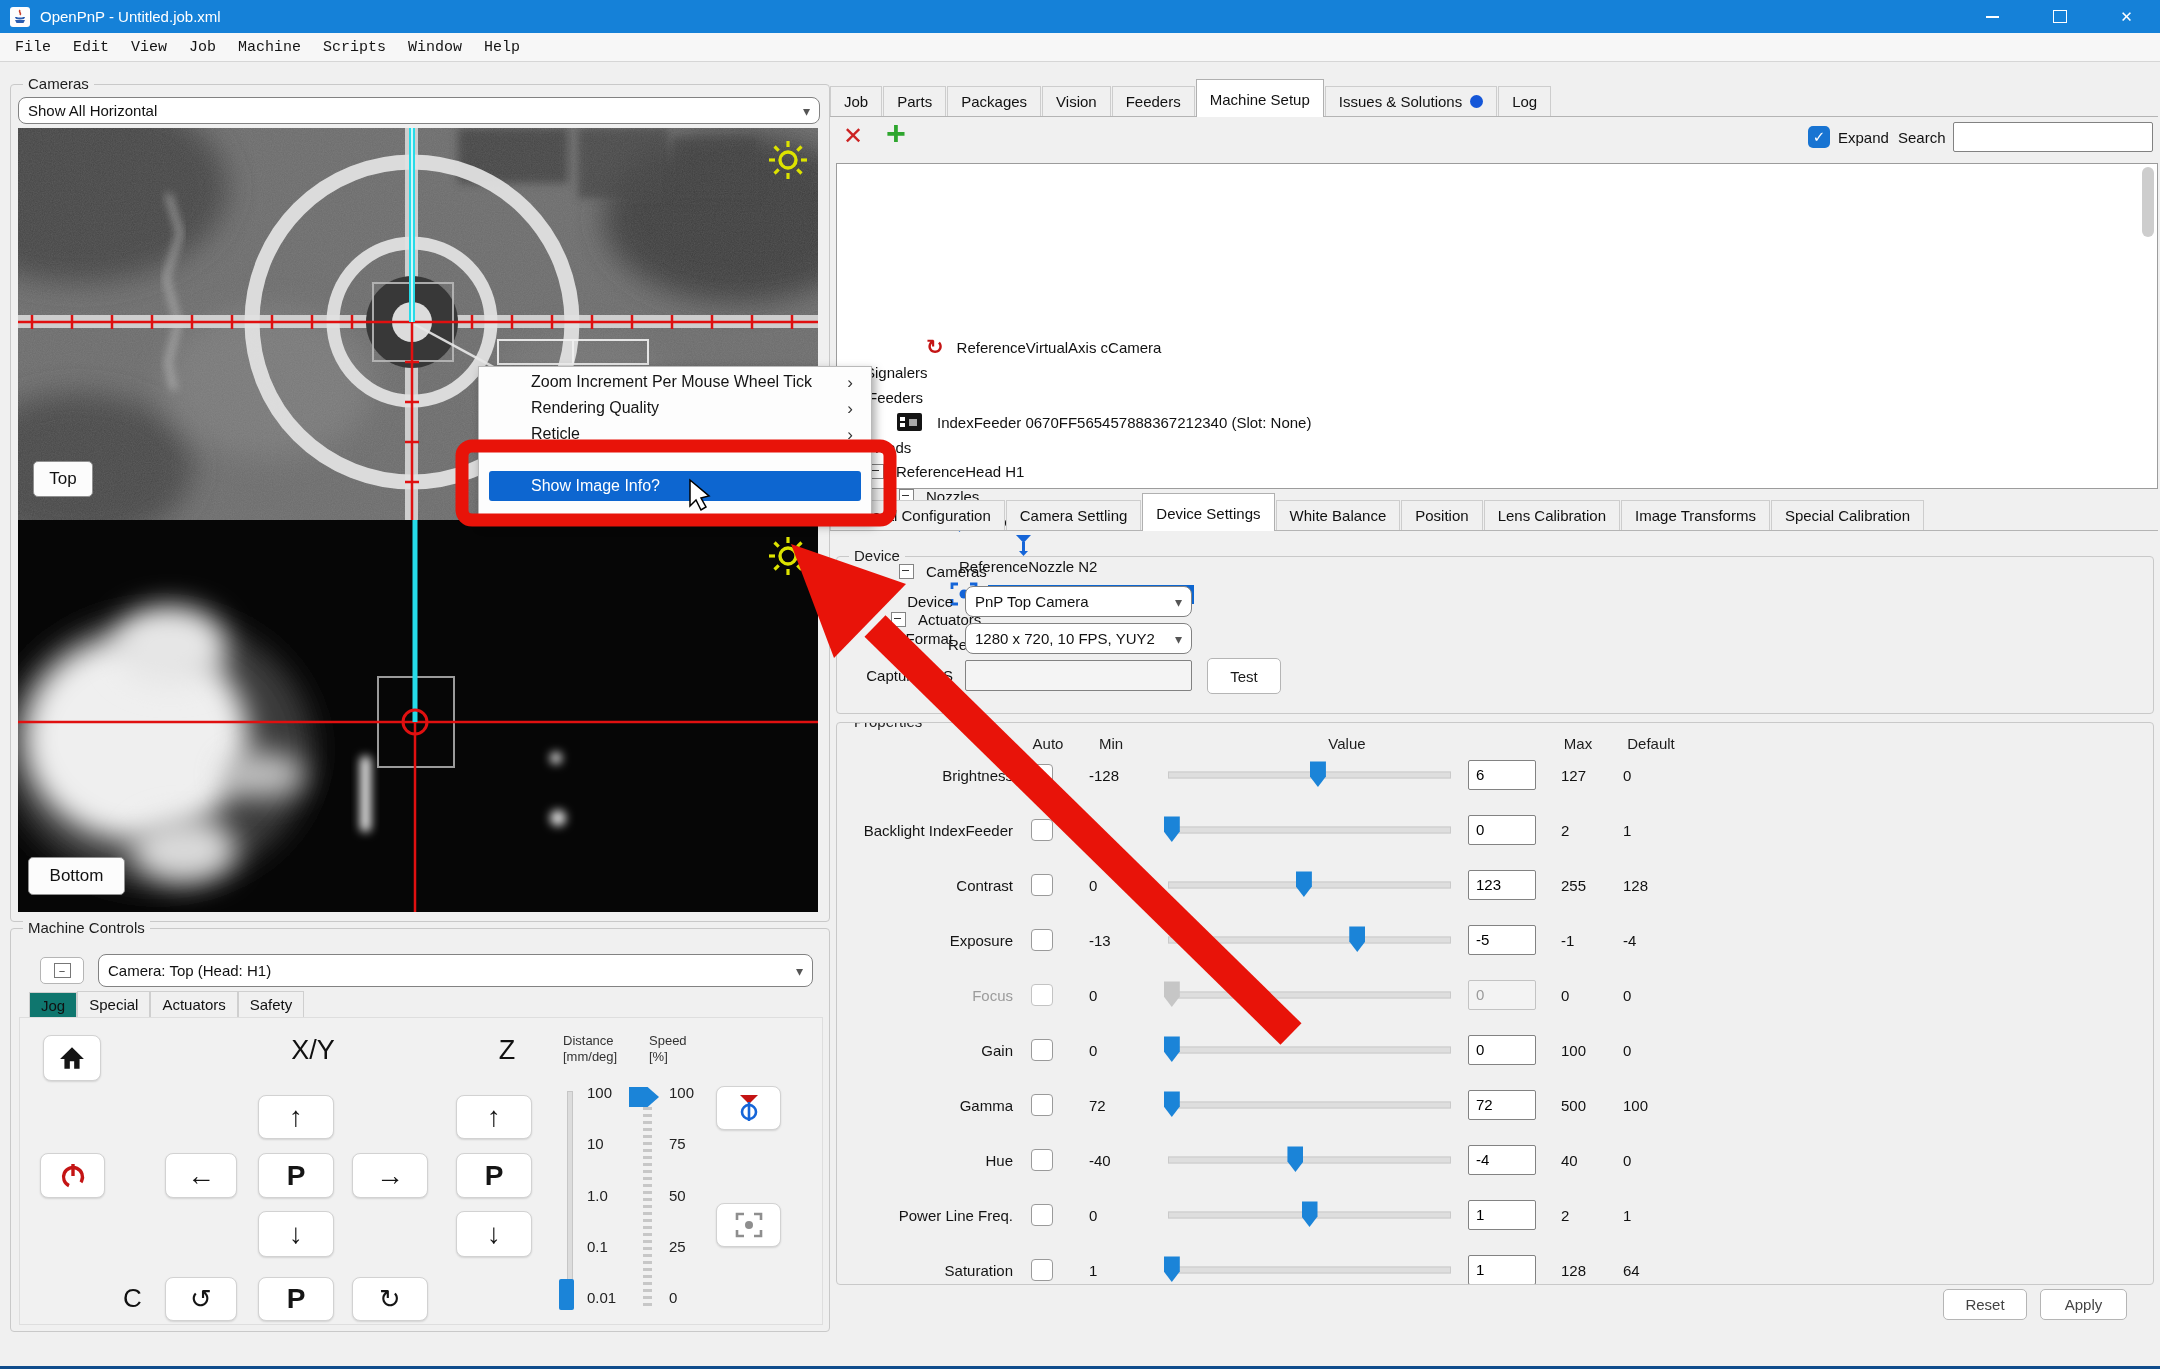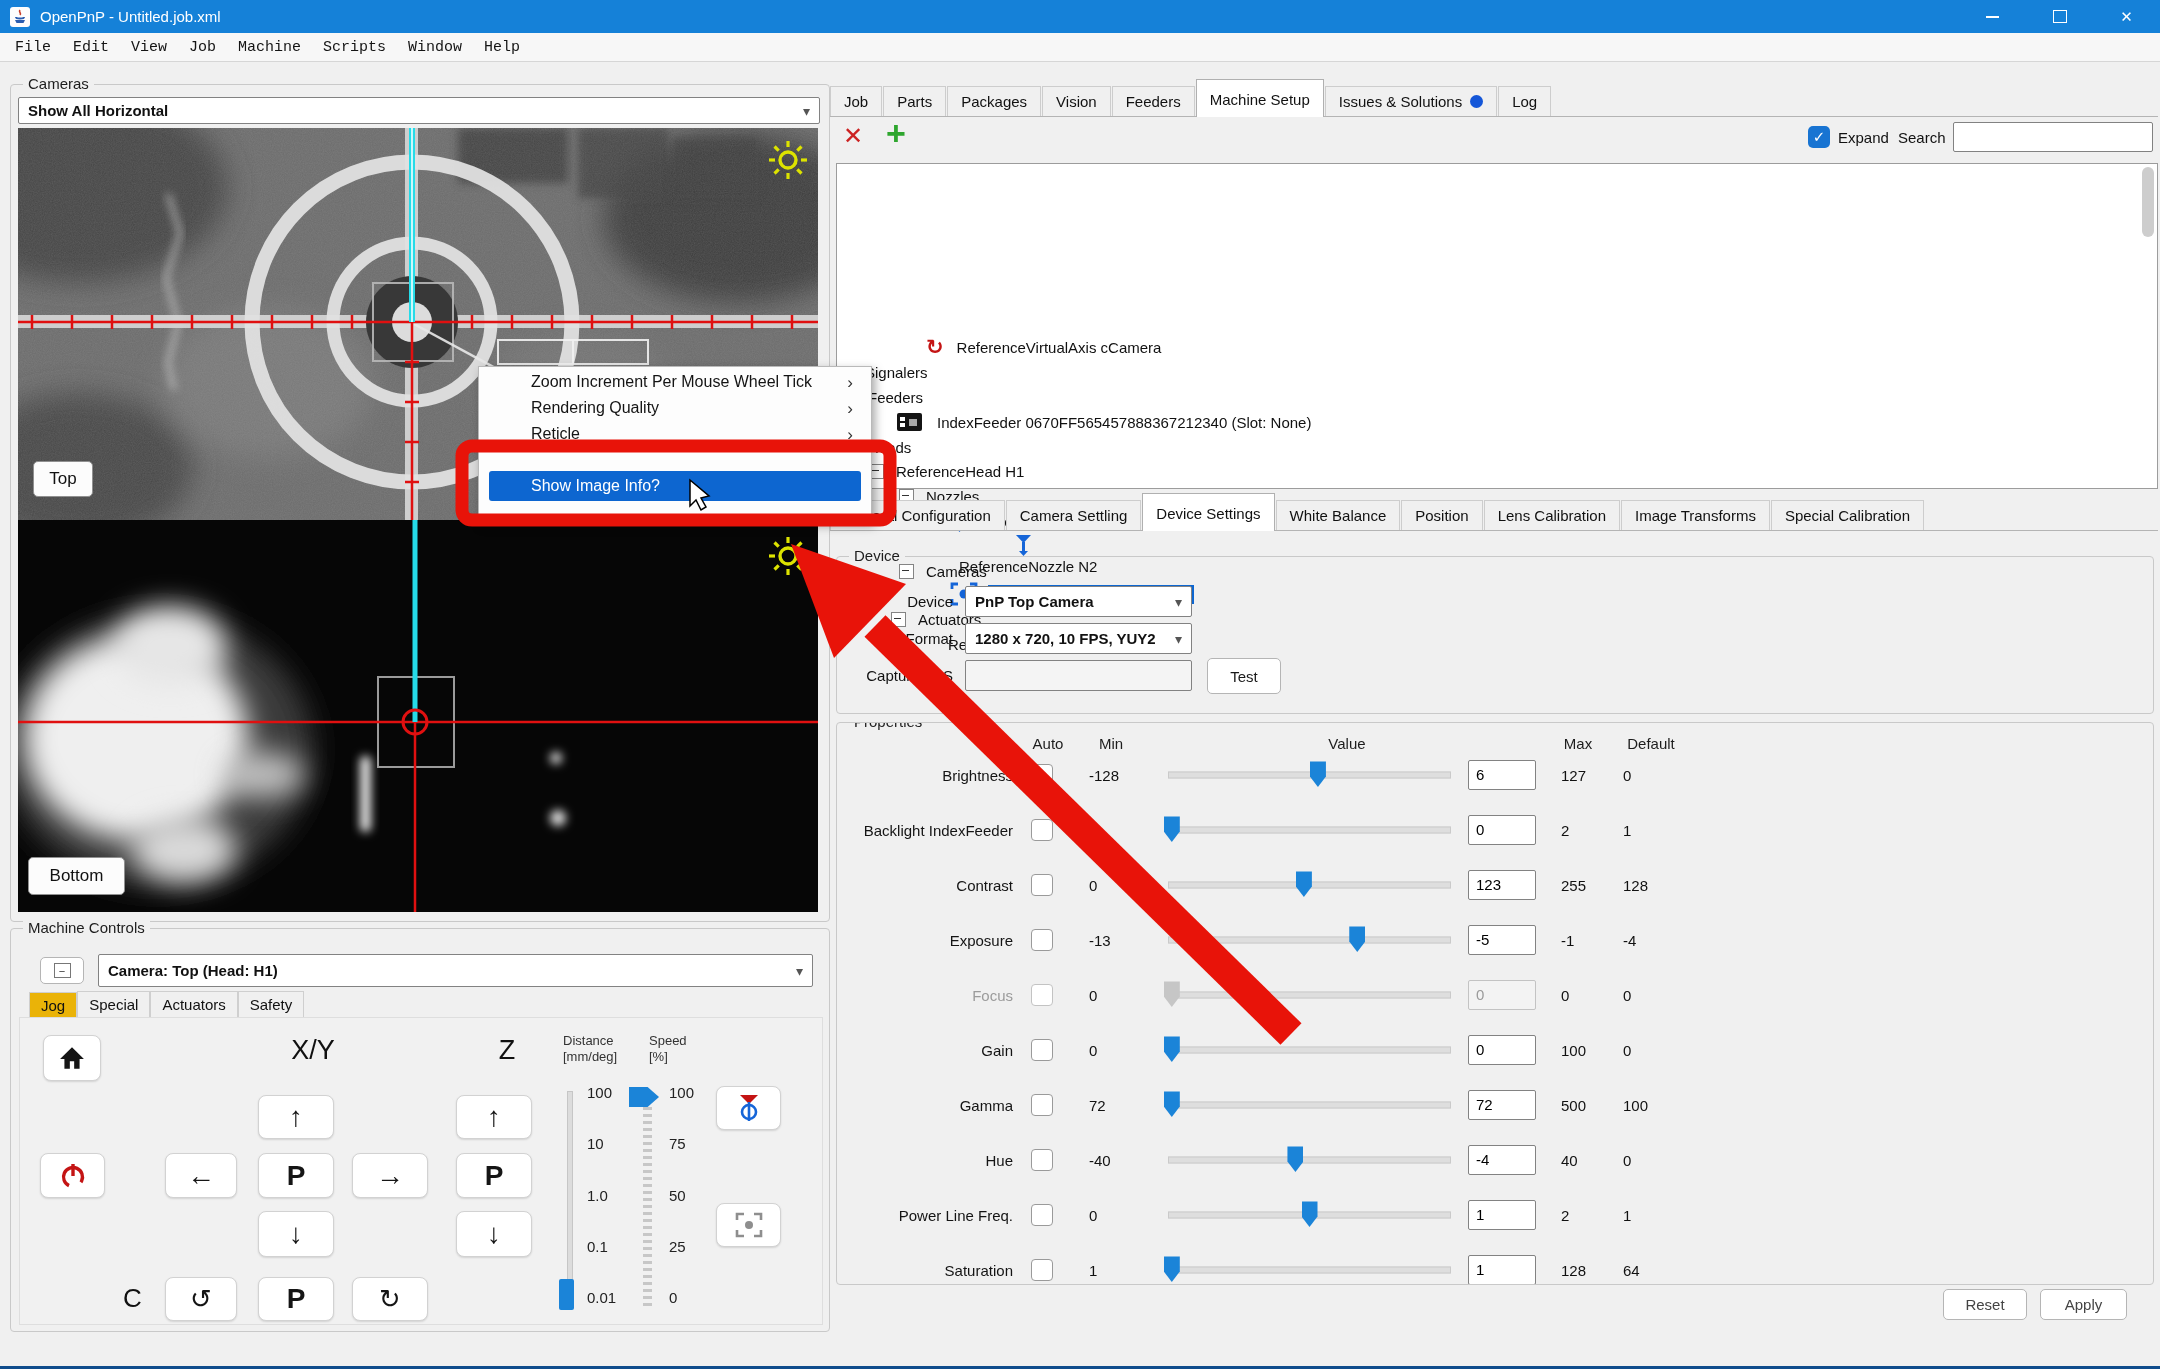--- a/index.html
+++ b/index.html
@@ -22,32 +22,32 @@
   
   .menubar{left:0;top:33px;width:2160px;height:29px;background:#f7f7f7;border-bottom:1px solid #d6d6d6;
            display:flex;align-items:center;padding-left:4px;box-sizing:border-box;}
   .menu-item{padding:0 11px;font-size: 15px;color:#141414;font-family:Liberation Mono, monospace;}
 
   
   .groupbox{border:1px solid #c9c9c9;border-radius:4px;}
   .glabel{position:absolute;top:-10px;left:12px;background:#f0f0f0;padding:0 5px;font-size:15px;color:#1d1d1d;}
 
   
-  .combo{background:#fff;border:1px solid #828282;border-radius:2px;display:flex;align-items:center;box-sizing:border-box;font-weight:bold;}
+  .combo{background:#fff;border:1px solid #828282;border-radius:8px;display:flex;align-items:center;box-sizing:border-box;}
   .combo .cv{margin-left:9px;white-space:nowrap;}
   .combo .chev{margin-left:auto;margin-right:9px;color:#555;font-size:14px;}
   .tinput{background:#fff;border:1px solid #828282;border-radius:2px;box-sizing:border-box;font-family:inherit;font-size:15px;padding:0 7px;}
 
   
   .camview{background:#000;overflow:hidden;}
   .cam-badge{background:#fcfcfc;border:1px solid #909090;border-radius:5px;display:flex;align-items:center;justify-content:center;font-size:17px;color:#111;}
 
   
   .mc-tab{border:1px solid #cfcfcf;border-bottom:none;background:#f0f0f0;padding:4px 11px 5px;font-size:15px;}
-  .mc-tab.on{background:#eab308;position:relative;top:1px;}
+  .mc-tab.on{background:#0f766e;position:relative;top:1px;}
   .jbtn{position:absolute;background:#fff;border:1px solid #d2d2d2;border-radius:8px;
         box-shadow:0 1px 2px rgba(0,0,0,.13);display:flex;align-items:center;justify-content:center;
         font-size:28px;color:#151515;box-sizing:border-box;}
   .jbtn.bold{font-weight:bold;}
   .axis-hdr{position:absolute;font-size:27px;color:#101010;text-align:center;}
   .sl-lbl{position:absolute;font-size:13px;color:#333;line-height:16px;}
   .vtrack{position:absolute;background:#dcdcdc;border:1px solid #c6c6c6;box-sizing:border-box;}
   .tickcol{position:absolute;display:flex;flex-direction:column;justify-content:space-between;font-size:15px;color:#222;}
 
   

